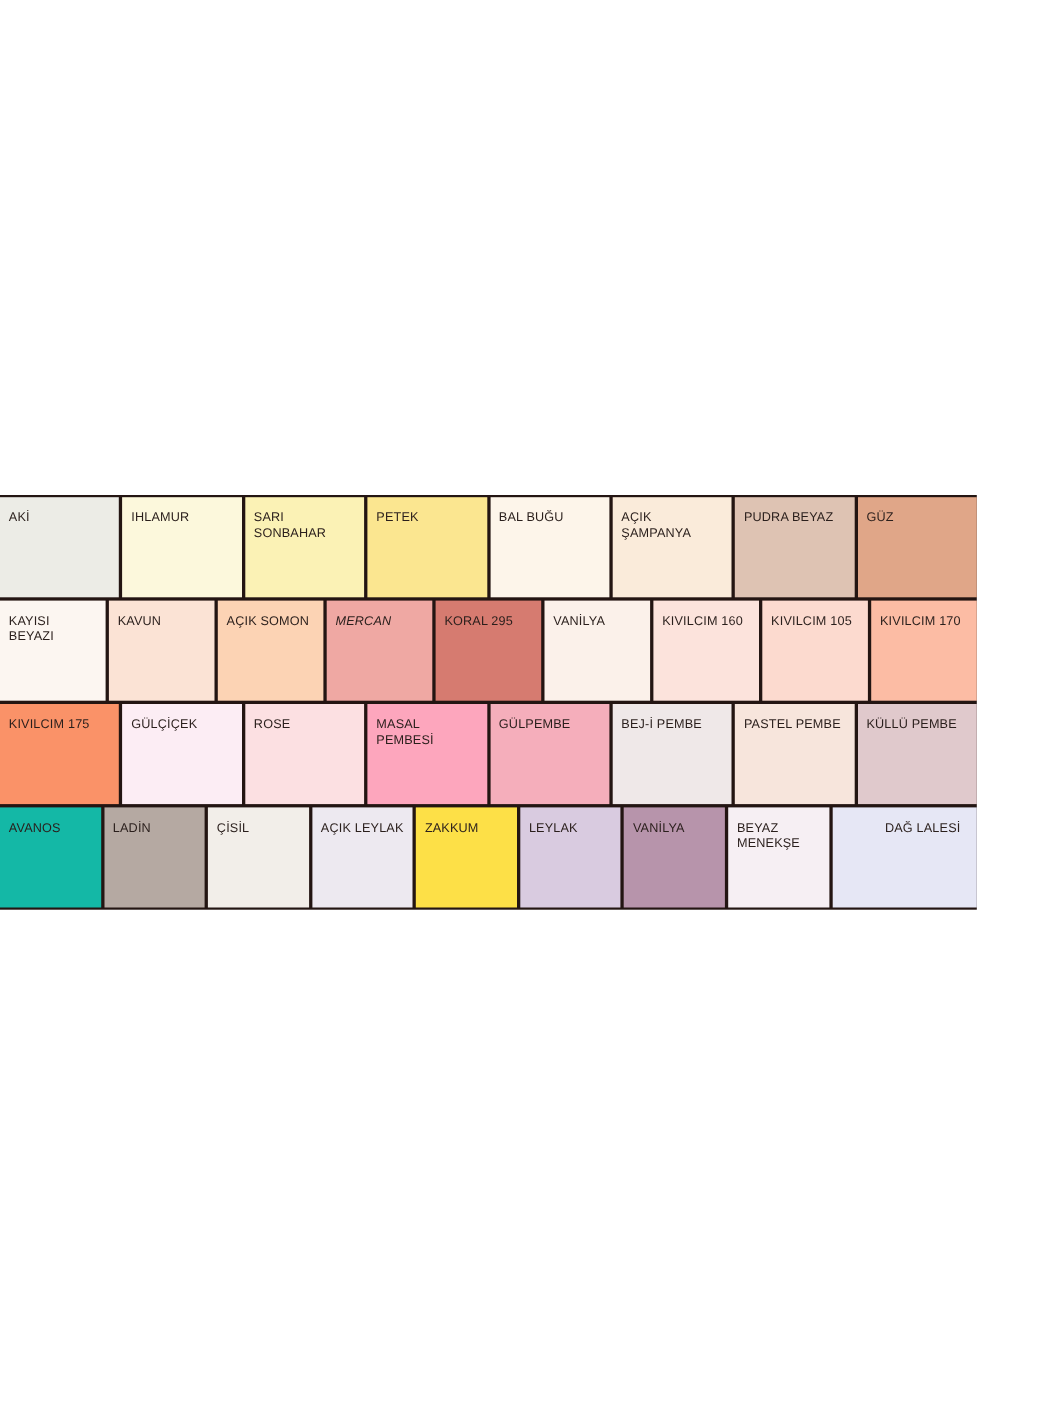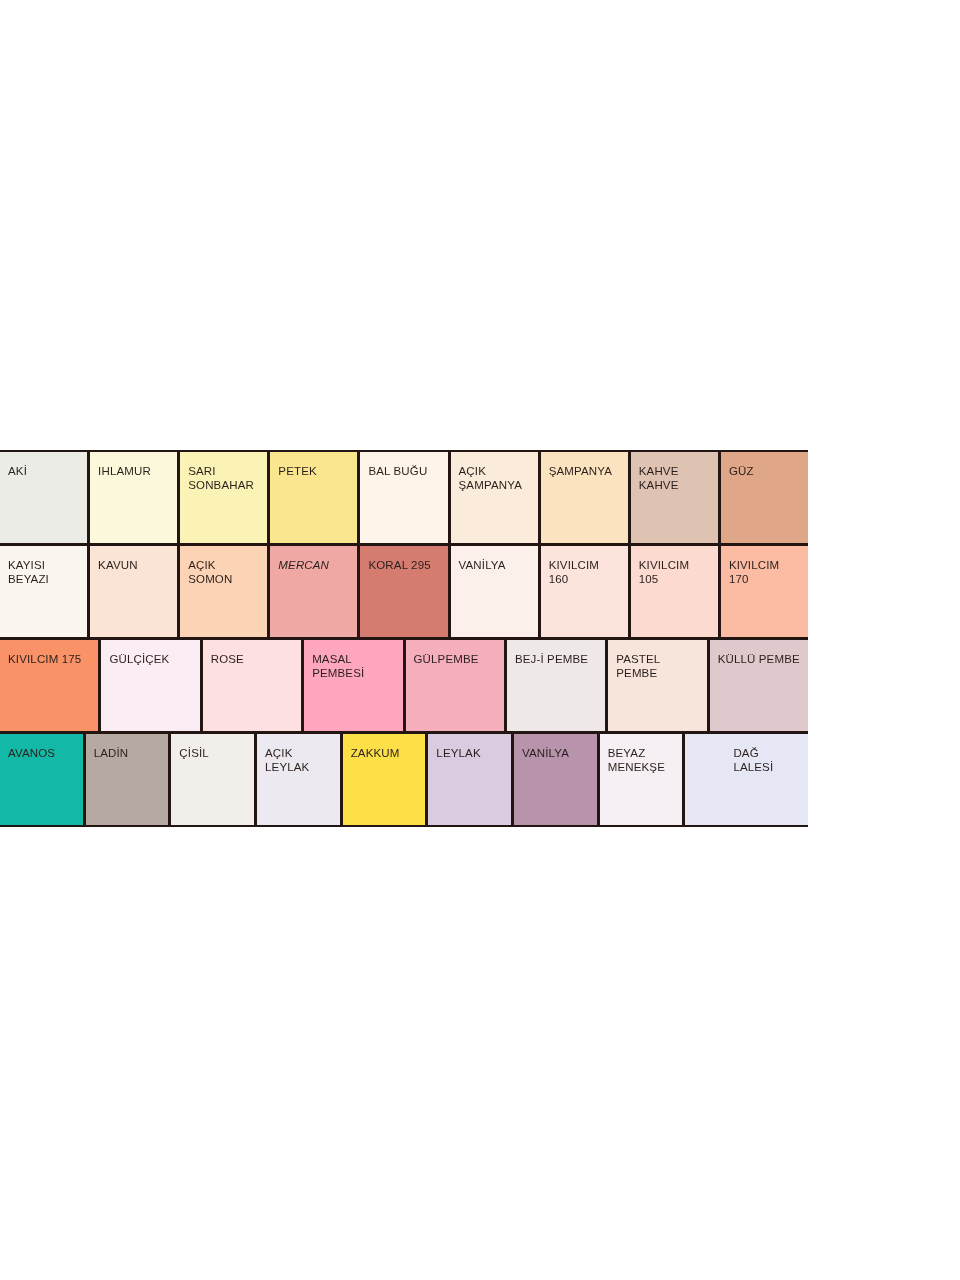--- a/index.html
+++ b/index.html
@@ -12,21 +12,21 @@
     height: 1280px;
     font-family: "Liberation Sans", sans-serif;
     overflow: hidden;
     position: relative;
   }
 
   #palette-sheet {
     position: absolute;
     left: 0;
     top: 450px;
-    width: 808px;
+    width: 888px;
     height: 377px;
     background: #231512;
     display: flex;
     flex-direction: column;
     gap: 3px;
     box-sizing: border-box;
     padding: 2px 0 2px 0;
     justify-content: space-between;
   }
 
@@ -77,25 +77,22 @@
       </div>
       <div class="swatch" style="background: rgb(251, 230, 144);">
         <span class="swatch-label">PETEK</span>
       </div>
       <div class="swatch" style="background: rgb(253, 245, 234);">
         <span class="swatch-label">BAL BUĞU</span>
       </div>
       <div class="swatch" style="background: rgb(250, 235, 218);">
         <span class="swatch-label">AÇIK ŞAMPANYA</span>
       </div>
-      <div class="swatch" style="background: rgb(251, 227, 192);">
-        <span class="swatch-label">ŞAMPANYA</span>
-      </div>
       <div class="swatch" style="background: rgb(222, 195, 179);">
-        <span class="swatch-label">KAHVE KAHVE</span>
+        <span class="swatch-label">PUDRA BEYAZ</span>
       </div>
       <div class="swatch" style="background: rgb(224, 166, 136);">
         <span class="swatch-label">GÜZ</span>
       </div>
     </div>
   <div class="swatch-row">
       <div class="swatch" style="background: rgb(252, 246, 241);">
         <span class="swatch-label">KAYISI BEYAZI</span>
       </div>
       <div class="swatch" style="background: rgb(251, 227, 213);">

